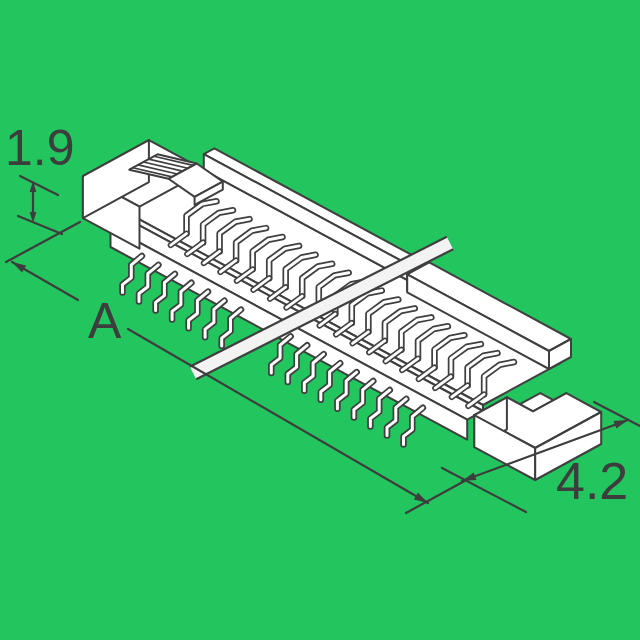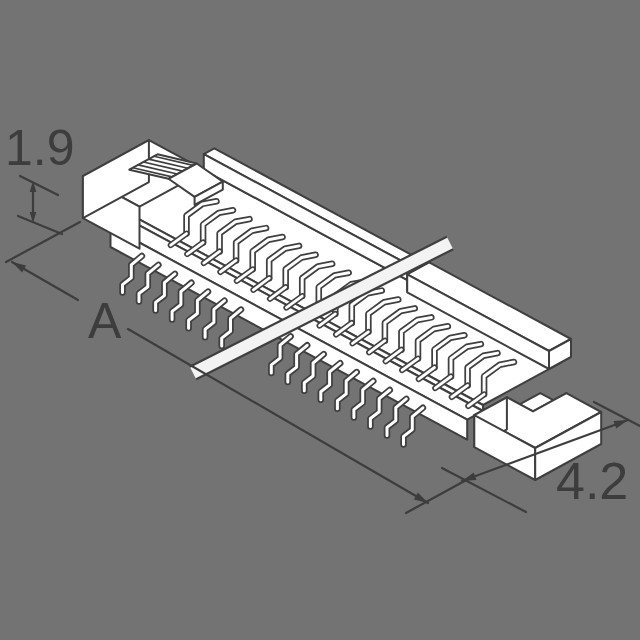--- a/index.html
+++ b/index.html
@@ -7,21 +7,21 @@
     padding: 0;
     width: 640px;
     height: 640px;
     background: #ffffff;
     overflow: hidden;
   }
   .stage {
     position: relative;
     width: 640px;
     height: 640px;
-    background: #737373;
+    background: #22c55e;
   }
   svg { display: block; }
   .dim-line {
     stroke: #3d3d3d;
     stroke-width: 2.2;
     fill: none;
     stroke-linecap: round;
   }
   .dim-head { fill: #3d3d3d; stroke: none; }
   .dim-text {

